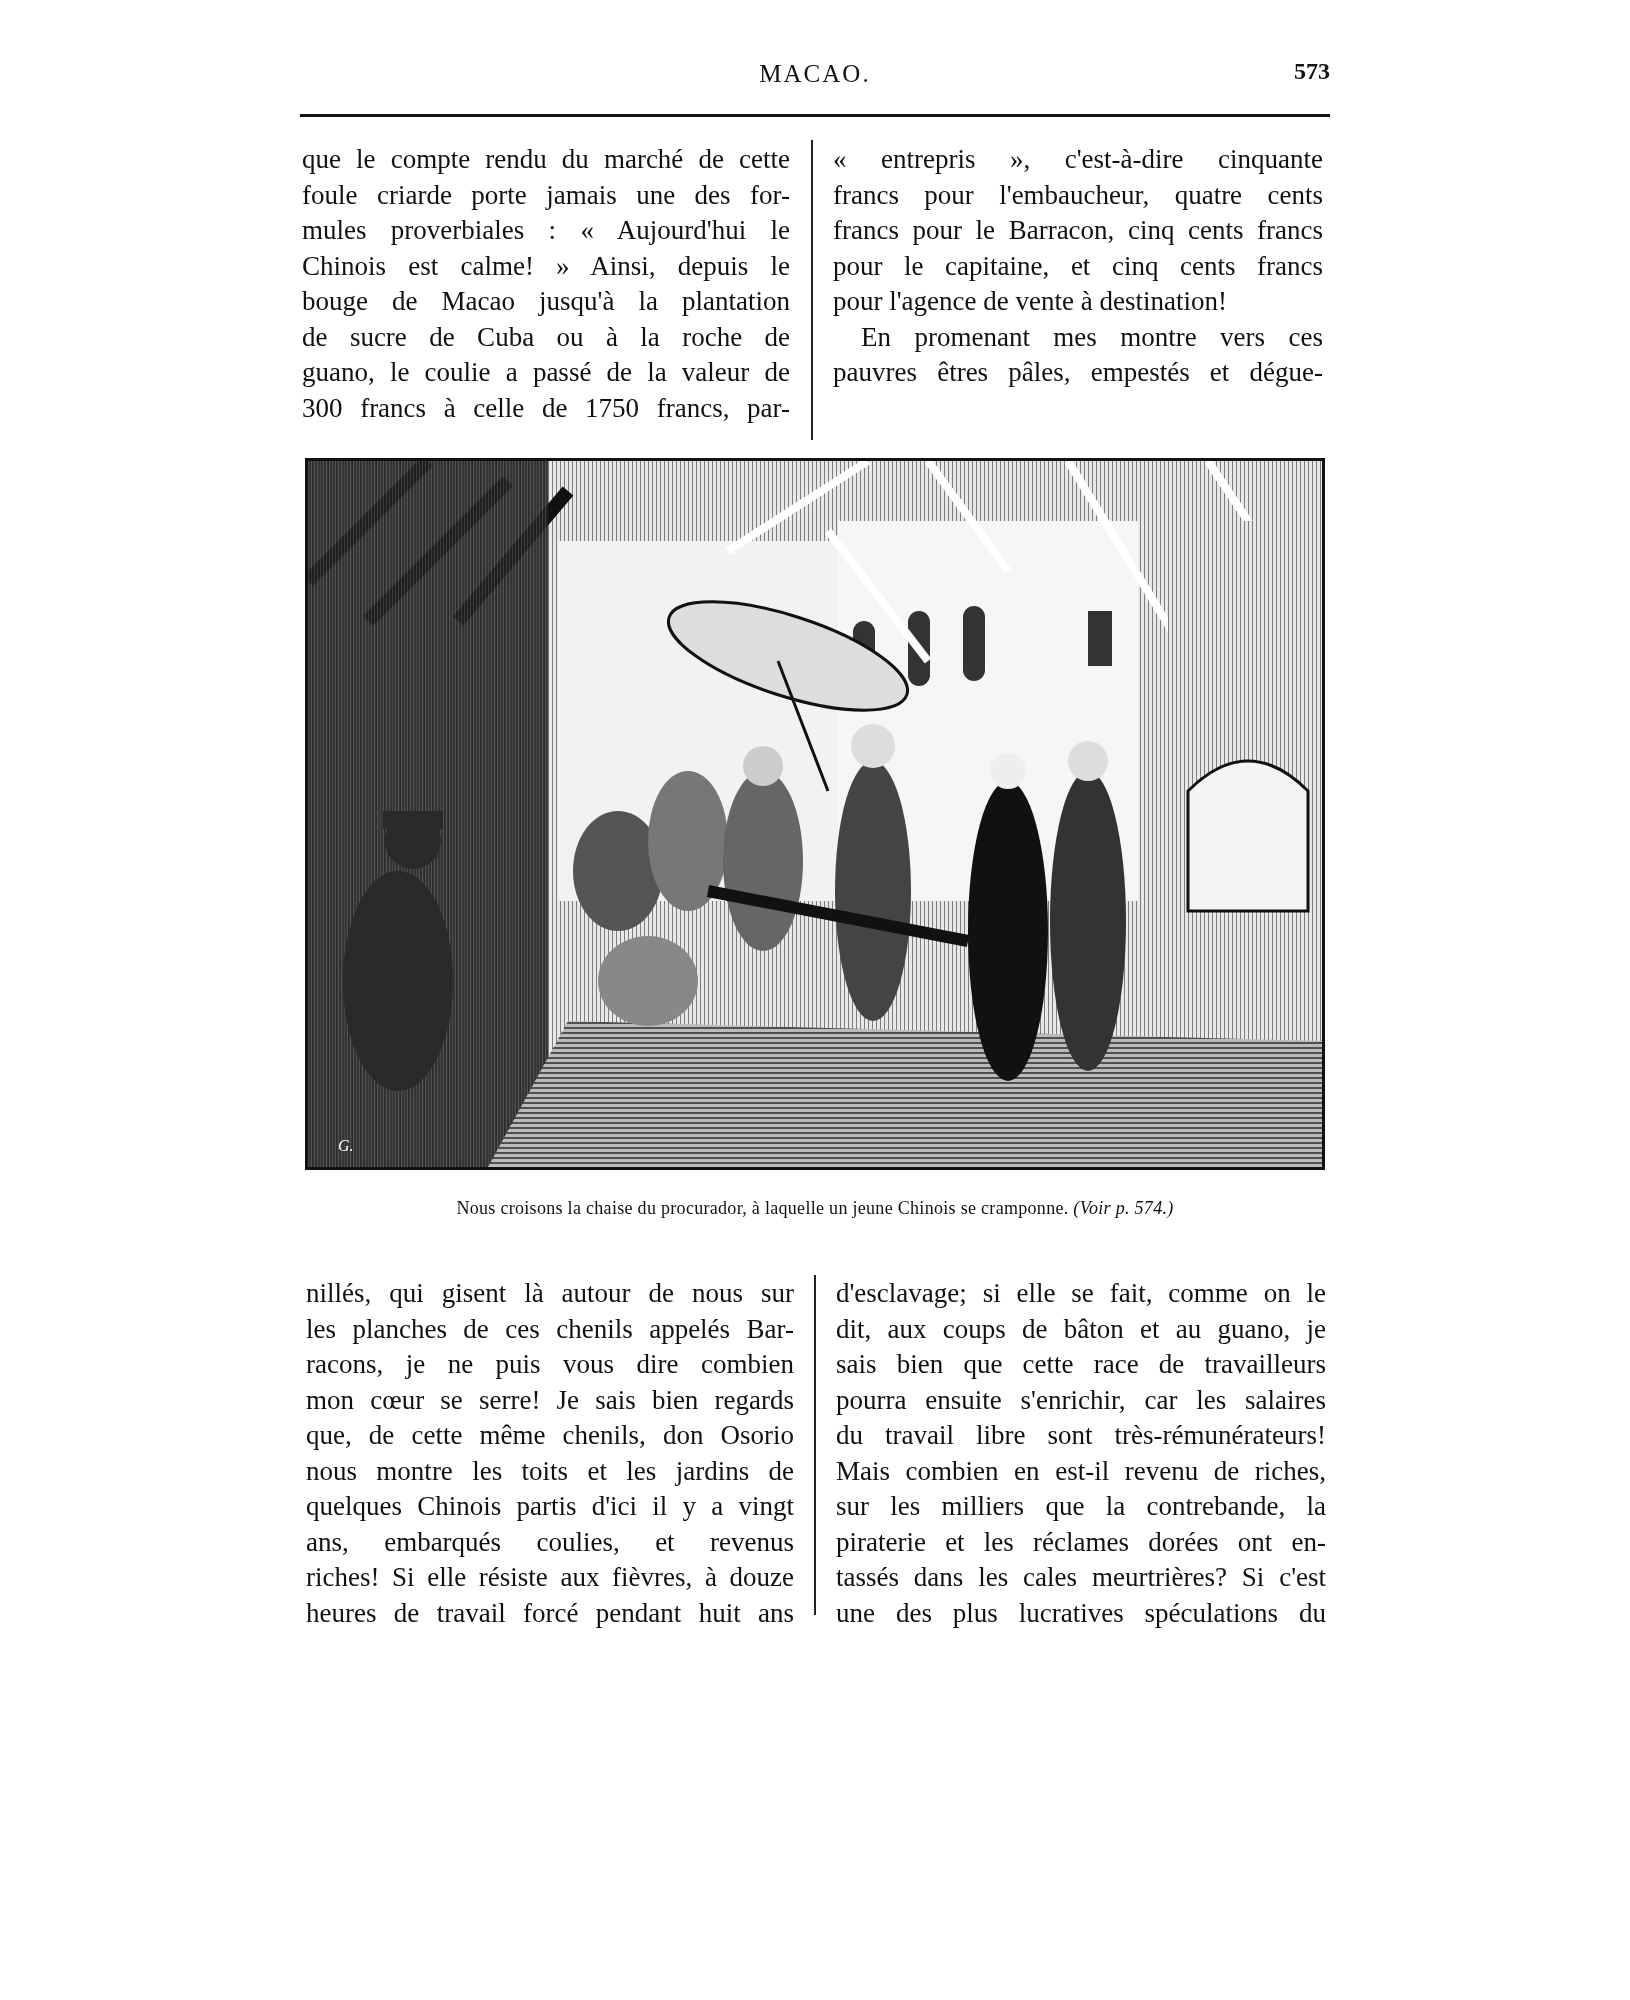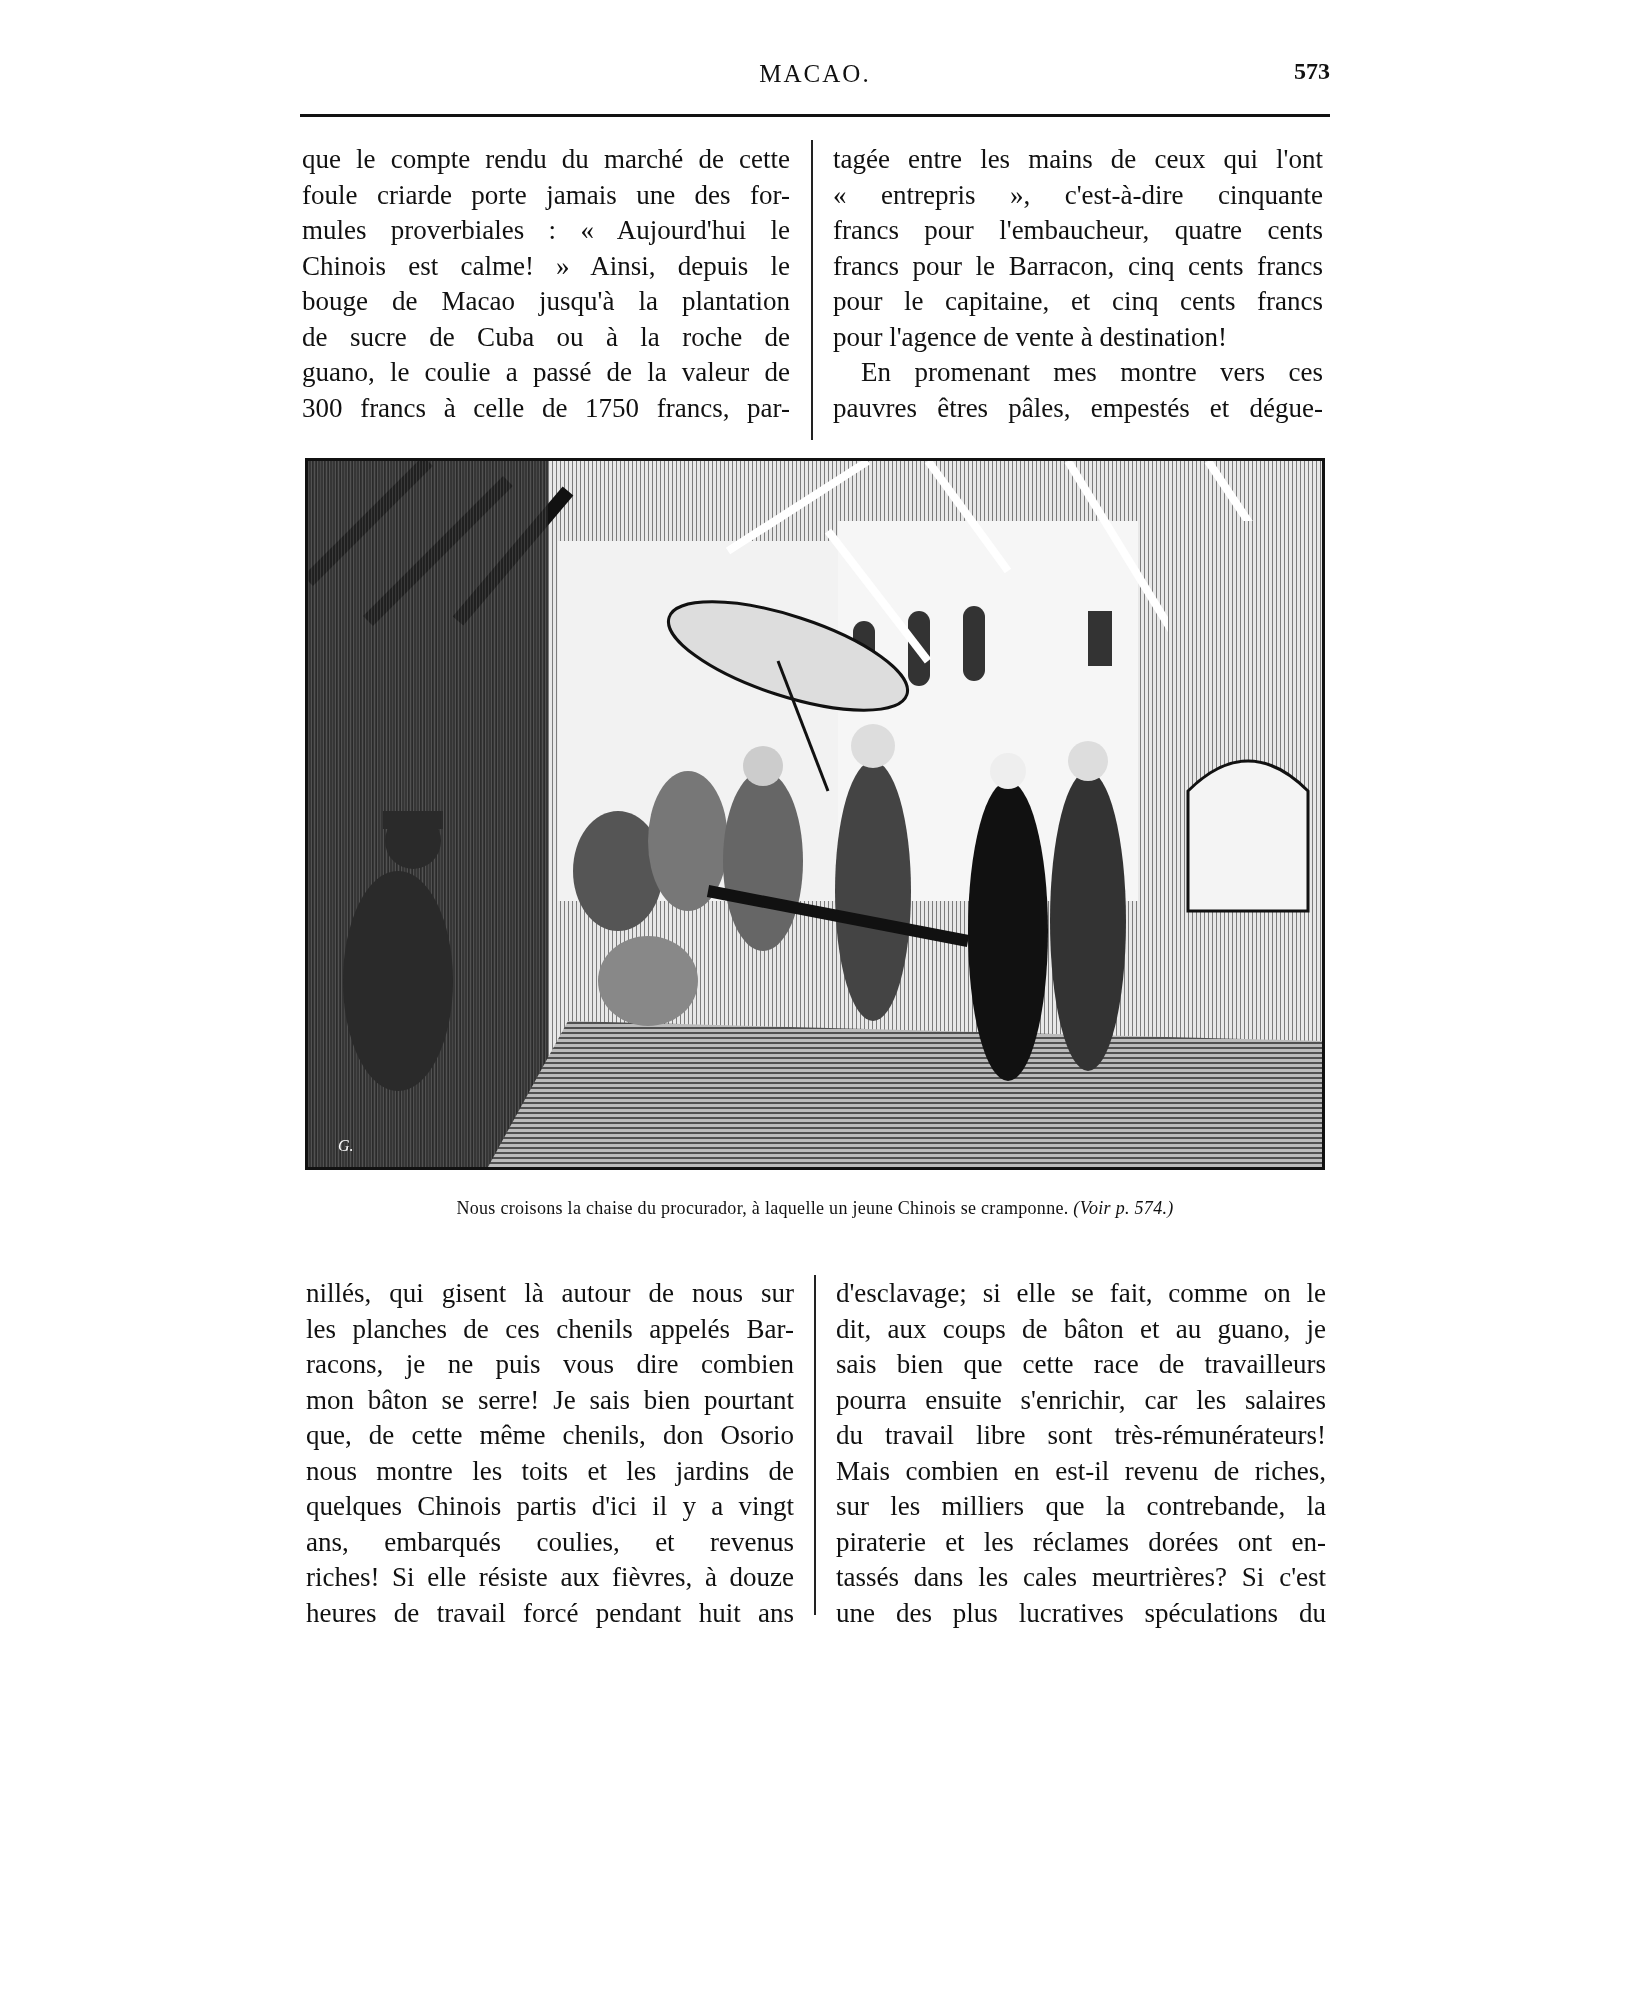--- a/index.html
+++ b/index.html
@@ -51,21 +51,20 @@
     <span class="line">foule criarde porte jamais une des for-</span>
     <span class="line">mules proverbiales : « Aujourd'hui le</span>
     <span class="line">Chinois est calme! » Ainsi, depuis le</span>
     <span class="line">bouge de Macao jusqu'à la plantation</span>
     <span class="line">de sucre de Cuba ou à la roche de</span>
     <span class="line">guano, le coulie a passé de la valeur de</span>
     <span class="line">300 francs à celle de 1750 francs, par-</span>
   </div>
   <div class="col-rule rule-top"></div>
   <div class="col col-top-right">
-    <span class="line">tagée entre les mains de ceux qui l'ont</span>
     <span class="line">« entrepris », c'est-à-dire cinquante</span>
     <span class="line">francs pour l'embaucheur, quatre cents</span>
     <span class="line">francs pour le Barracon, cinq cents francs</span>
     <span class="line">pour le capitaine, et cinq cents francs</span>
     <span class="line last">pour l'agence de vente à destination!</span>
     <span class="line indent">En promenant mes montre vers ces</span>
     <span class="line">pauvres êtres pâles, empestés et dégue-</span>
   </div>
 
   <div class="figure">
@@ -145,21 +144,21 @@
 
   <div class="caption">
     <span>Nous croisons la chaise du procurador, à laquelle un jeune Chinois se cramponne.</span>
     <span class="ref">(Voir p. 574.)</span>
   </div>
 
   <div class="col col-bot-left">
     <span class="line">nillés, qui gisent là autour de nous sur</span>
     <span class="line">les planches de ces chenils appelés Bar-</span>
     <span class="line">racons, je ne puis vous dire combien</span>
-    <span class="line">mon bâton se serre! Je sais bien pourtant</span>
+    <span class="line">mon cœur se serre! Je sais bien regards</span>
     <span class="line">que, de cette même chenils, don Osorio</span>
     <span class="line">nous montre les toits et les jardins de</span>
     <span class="line">quelques Chinois partis d'ici il y a vingt</span>
     <span class="line">ans, embarqués coulies, et revenus</span>
     <span class="line">riches! Si elle résiste aux fièvres, à douze</span>
     <span class="line">heures de travail forcé pendant huit ans</span>
   </div>
   <div class="col-rule rule-bot"></div>
   <div class="col col-bot-right">
     <span class="line">d'esclavage; si elle se fait, comme on le</span>

